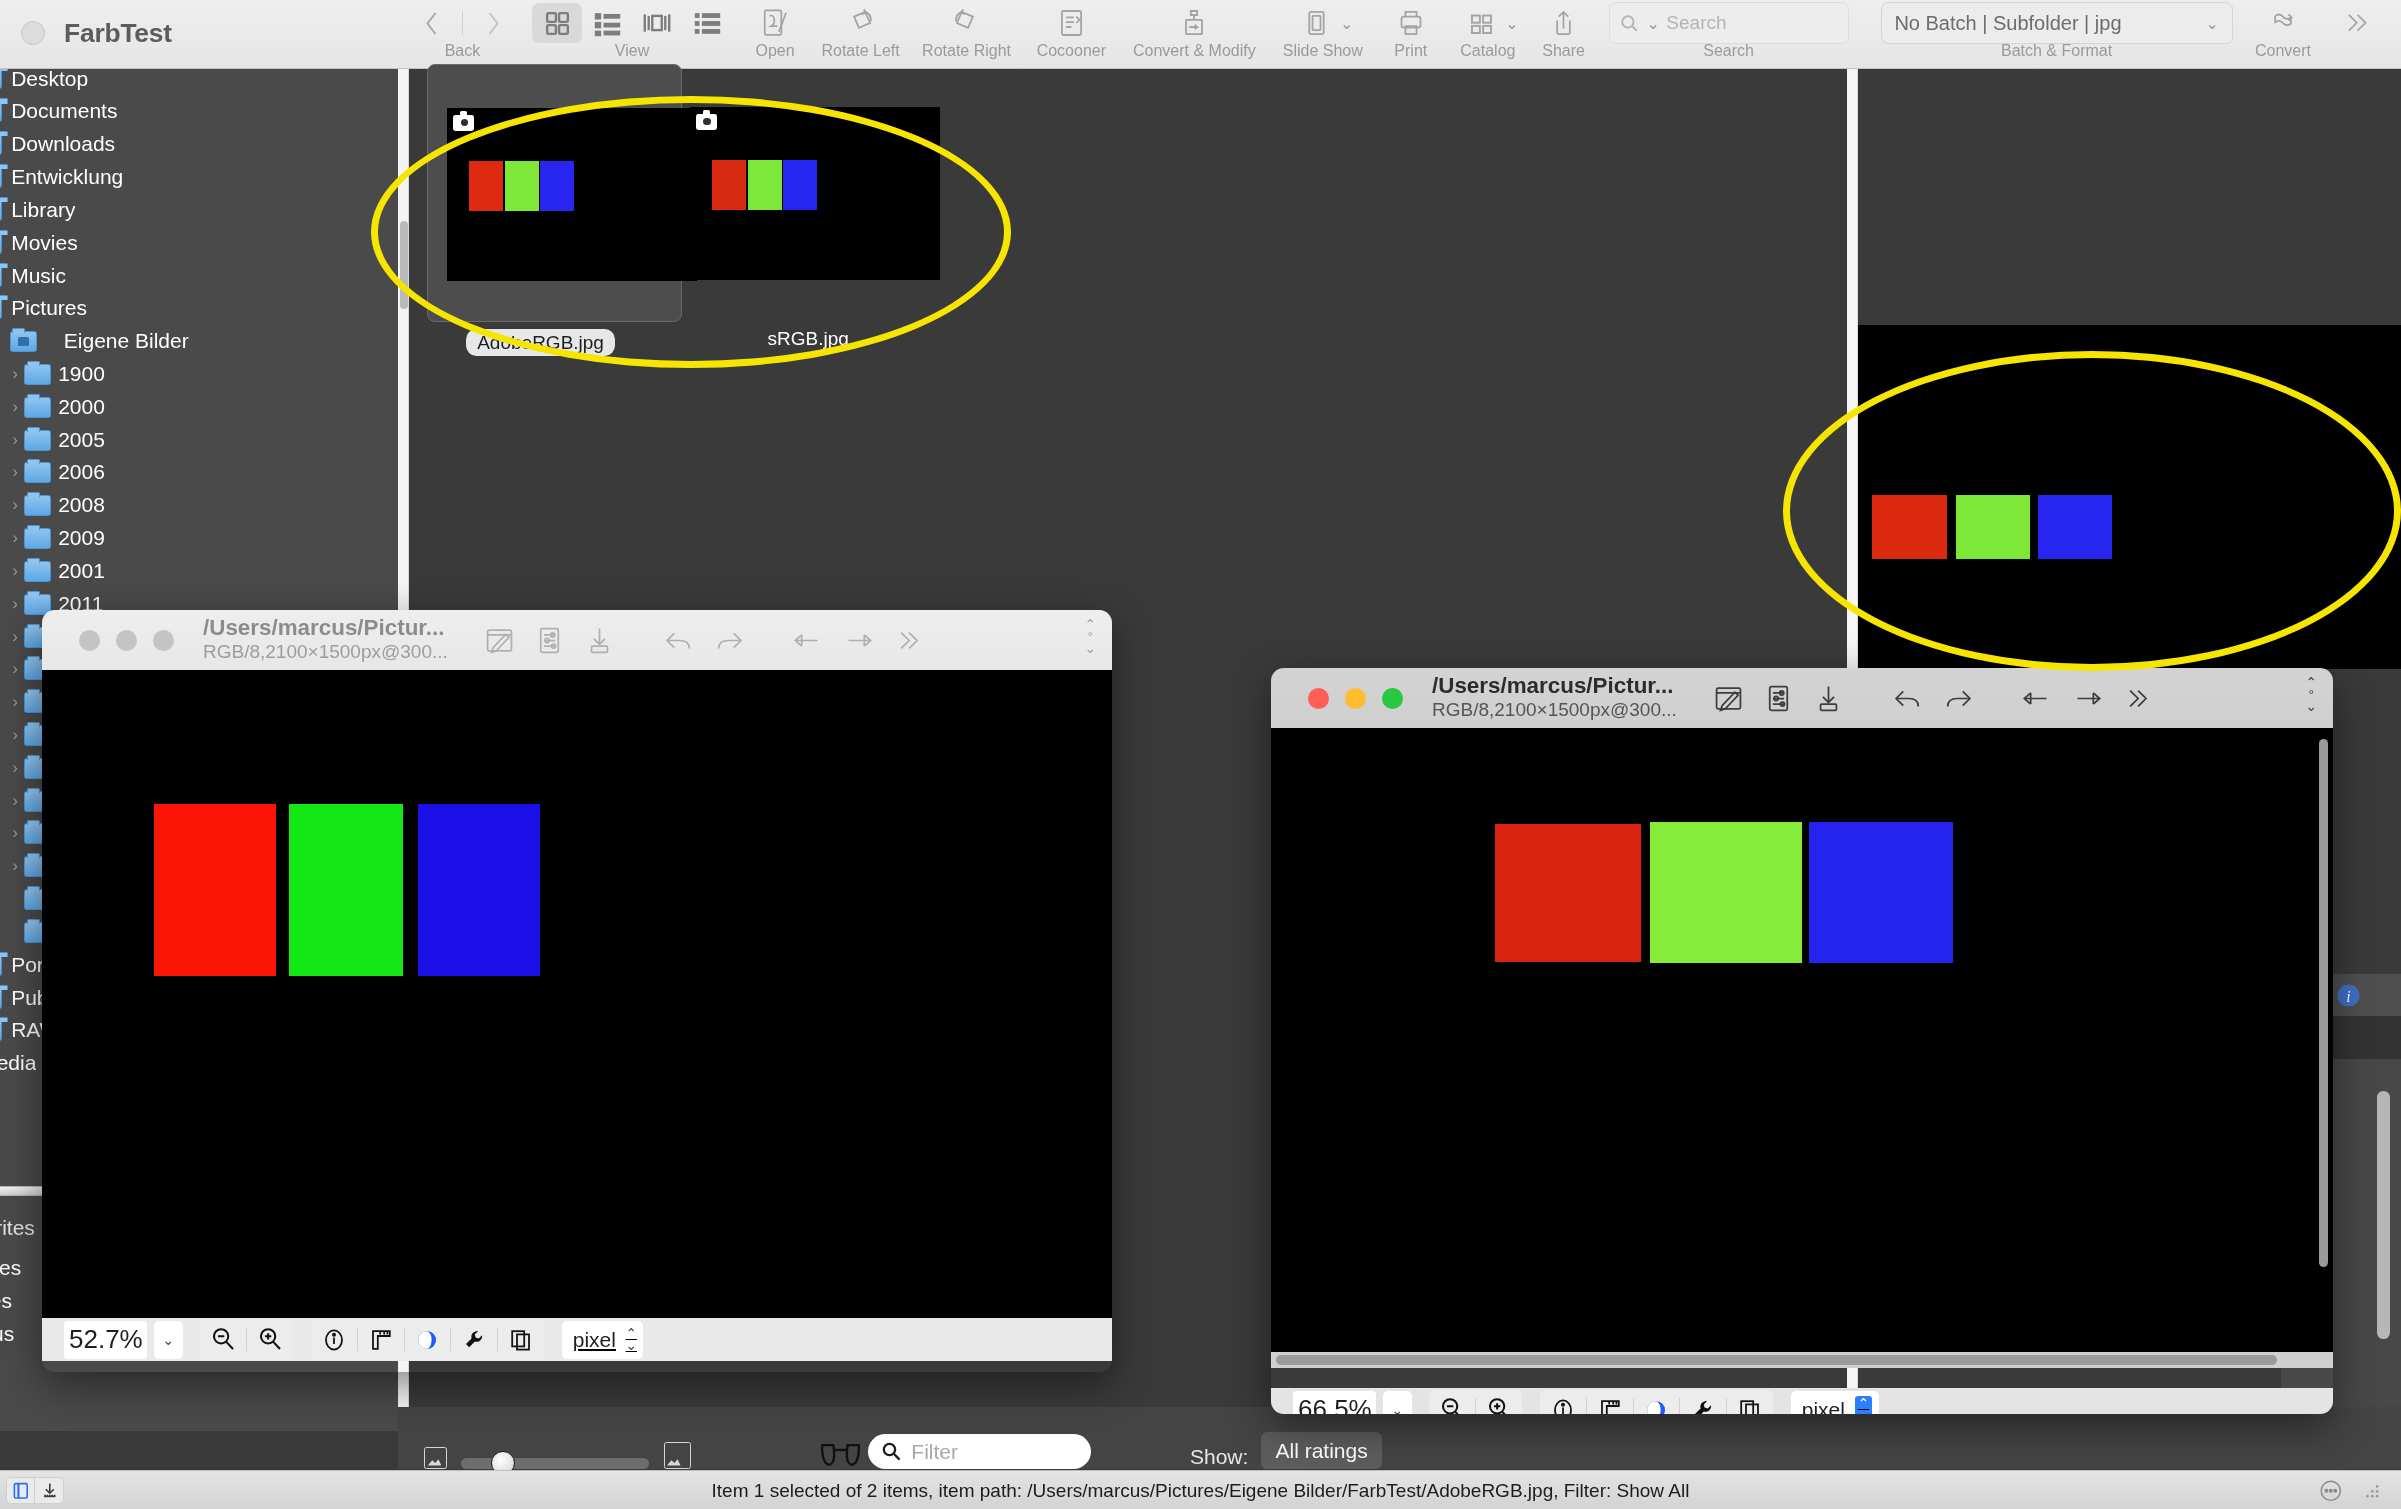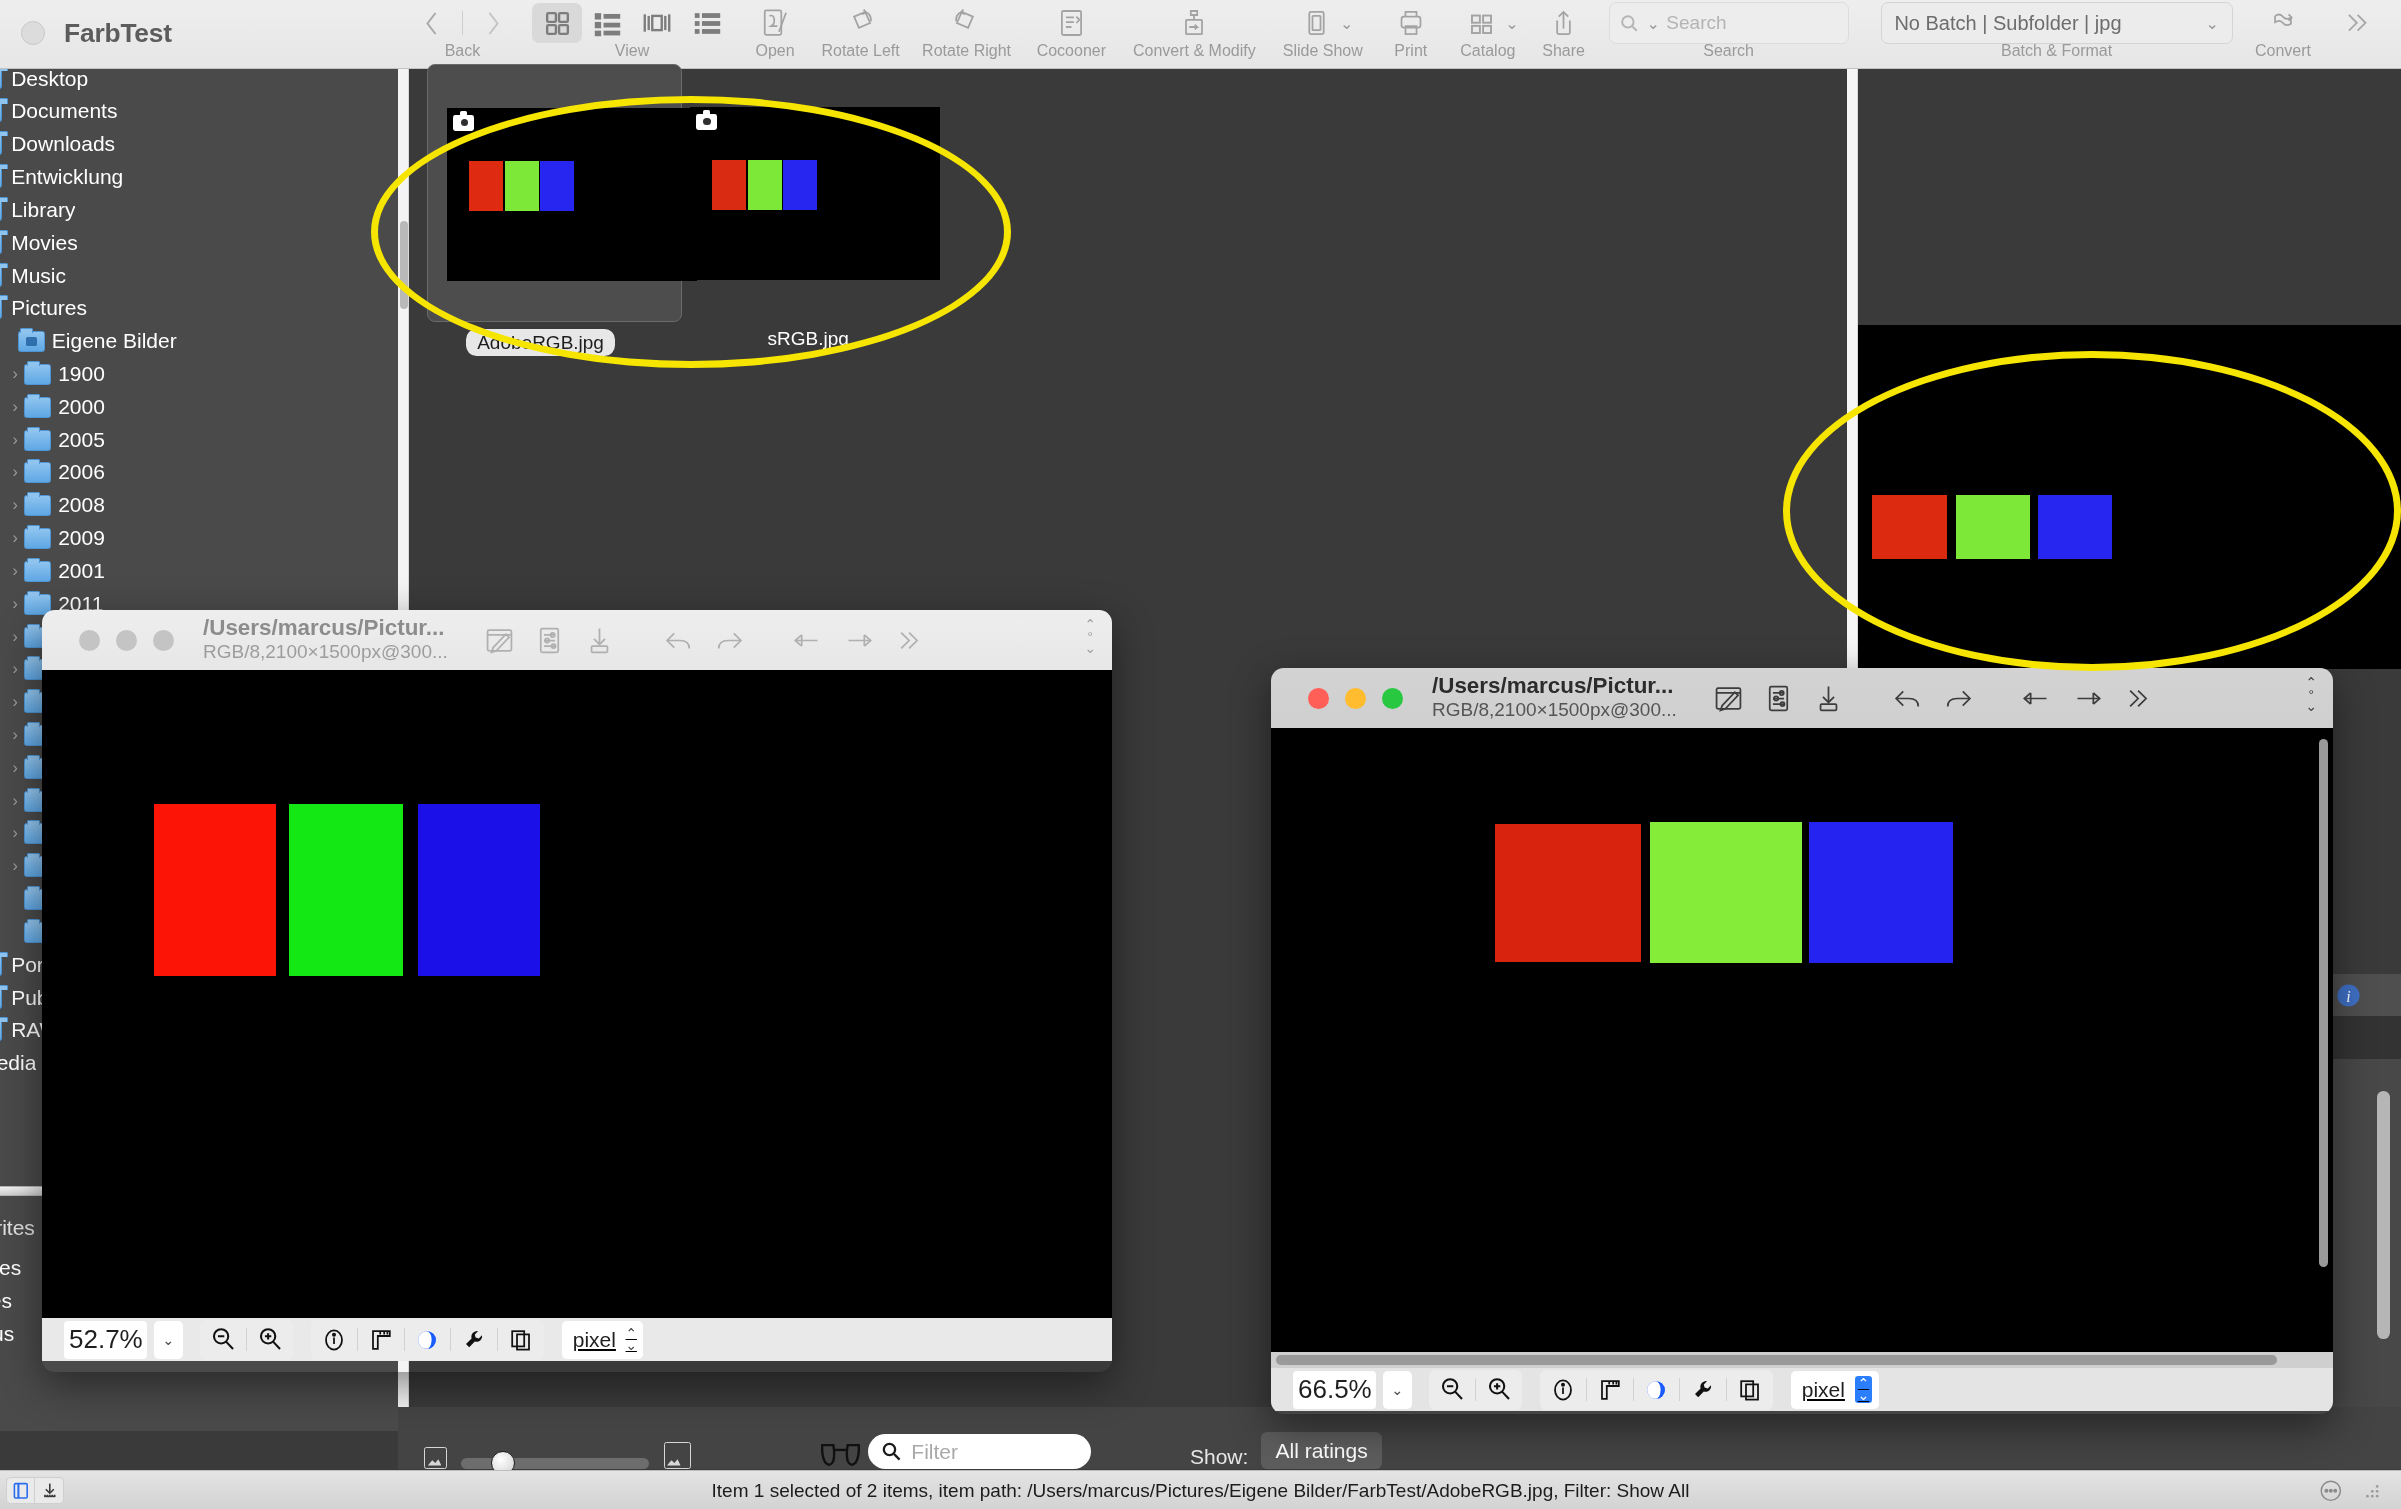--- a/index.html
+++ b/index.html
@@ -569,21 +569,21 @@
         <span class="side-label">Movies</span>
       </div>
       <div class="side-row" style="position: absolute; top: 191px; left: -9.6px;">
         <span class="folder" style="width: 9.6px; margin-right: 9.6px;"></span>
         <span class="side-label">Music</span>
       </div>
       <div class="side-row" style="position: absolute; top: 223px; left: -9.6px;">
         <span class="folder" style="width: 9.6px; margin-right: 9.6px;"></span>
         <span class="side-label">Pictures</span>
       </div>
-      <div class="side-row" style="position: absolute; top: 256px; left: 16px;">
+      <div class="side-row" style="position: absolute; top: 256px; left: 8px; gap: 20px;">
         <span class="folder pics"></span>
         <span class="side-label">Eigene Bilder</span>
       </div>
       <div class="side-row" style="position: absolute; top: 289px; left: 4.8px;">
         <span class="disc">›</span>
         <span class="folder"></span>
         <span class="side-label">1900</span>
       </div>
       <div class="side-row" style="position: absolute; top: 322px; left: 4.8px;">
         <span class="disc">›</span>
@@ -1032,21 +1032,21 @@
         <div class="swatch" style="background: rgb(36, 35, 240); left: 538px; top: 94px; width: 144px; height: 141px;"></div>
       </div>
     <div class="vscroll" style="right:1.6px;top:6.4px;height:608px;">
       <div class="th" style="top:4.8px;height:528px;"></div>
     </div>
   </div>
   <div class="hscroll">
     <div class="th" style="width:1001px;"></div>
   </div>
 
-  <div class="win-bottom" style="height:43px;padding-left:22.4px;">
+  <div class="win-bottom" style="height:43px;padding-left:22.4px;margin-top:20px;">
     <div class="zoomfield">66.5%</div>
     <div class="zoomchev">⌄</div>
     <div class="btngroup">
       <div class="gbtn">
         <svg width="27" height="27" viewBox="0 0 34 34" fill="none" stroke="#111" stroke-width="2.6">
             <circle cx="14" cy="13" r="9"></circle>
             <path d="M10 13 h8"></path>
             <path d="M20.5 20 L29 29"></path>
           </svg>
       </div>

